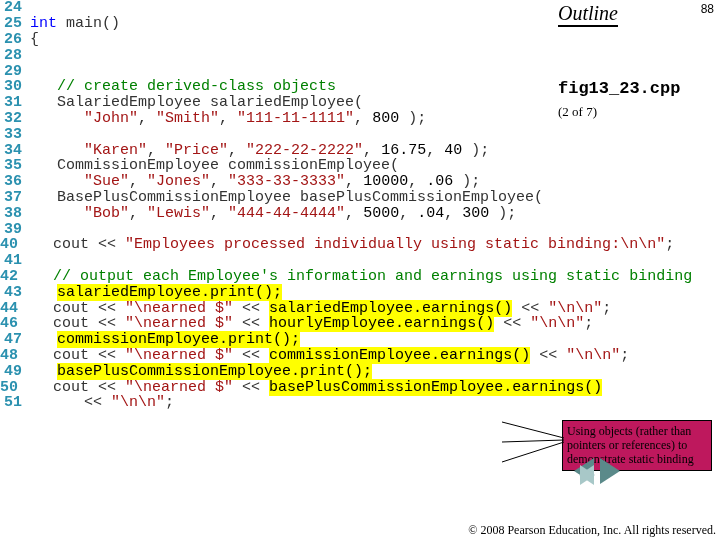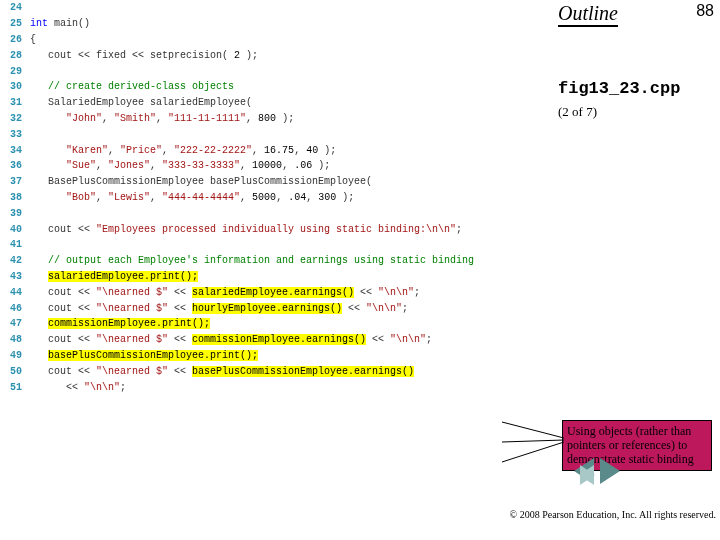--- a/index.html
+++ b/index.html
@@ -1,54 +1,55 @@
 <!DOCTYPE html>
 <html><head>
 <meta charset="utf-8">
 <style>
   * { margin: 0; padding: 0; box-sizing: border-box; }
   body { width: 720px; height: 540px; font-family: Arial, sans-serif; background: #fff; position: relative; overflow: hidden; }
   .code-area { position: absolute; left: 0; top: 0; width: 555px; background: #fff; }
-  .line { display: flex; align-items: center; height: 15.8px; font-family: 'Consolas','Courier New',monospace; font-size: 10px; white-space: pre; }
+  .line { display: flex; align-items: center; height: 15.8px; font-family: 'Consolas','Courier New',monospace; font-size: 15px; white-space: pre; }
   .ln { width: 30px; text-align: right; color: #2b91af; font-weight: bold; padding-right: 8px; }
   .kw { color: #0000ff; }
   .cm { color: #008000; }
   .nm { color: #333; }
   .num { color: #000; }
   .str { color: #a31515; }
   .hl { background: #ffff00; text-align: center; }
   .sidebar { position: absolute; left: 558px; top: 0; width: 160px; }
   .outline { font-family: 'Times New Roman',serif; font-size: 20px; border-bottom: 2px solid #000; display: inline-block; margin-top: 2px; margin-left: 0; font-style: italic; }
-  .pagenum { position: absolute; right: 4px; top: 2px; font-size: 16px; }
+  .pagenum { position: absolute; right: 4px; top: 2px; font-size: 12px; }
   .filename { font-family: 'Courier New',monospace; font-size: 17px; font-weight: bold; margin-top: 52px; }
   .part { font-family: 'Times New Roman',serif; font-size: 13px; margin-top: 6px; }
   .callout { position: absolute; left: 562px; top: 420px; width: 150px; border: 1px solid #000; background: #be185d; padding: 4px 4px; font-family: 'Times New Roman',serif; font-size: 12px; line-height: 1.15; }
   .arrows { position: absolute; left: 500px; top: 420px; width: 64px; height: 56px; }
   .nav { position: absolute; right: 100px; bottom: 32px; }
   .nav-btn { display: inline-block; width: 0; height: 0; }
   .nav-left { border-top: 13px solid transparent; border-bottom: 13px solid transparent; border-right: 20px solid #5b8a8a; margin-right: 2px; }
   .nav-right { border-top: 13px solid transparent; border-bottom: 13px solid transparent; border-left: 20px solid #5b8a8a; }
   .nav-left-inner { border-top: 10px solid transparent; border-bottom: 10px solid transparent; border-right: 15px solid #a8c8c8; position: relative; left: 5px; top: -23px; }
   .nav-right-inner { border-top: 10px solid transparent; border-bottom: 10px solid transparent; border-left: 15px solid #a8c8c8; position: relative; left: -20px; top: -23px; }
-  .copyright { position: absolute; right: 4px; bottom: 20px; font-family: 'Times New Roman',serif; font-size: 10px; text-align: right; line-height: 1.1; }
+  .copyright { position: absolute; right: 4px; bottom: 3px; font-family: 'Times New Roman',serif; font-size: 12px; text-align: right; line-height: 1.1; }
 </style>
 </head>
 <body>
 
 <div class="code-area" id="code-area">
     <div class="line"><span class="ln">24</span><span></span></div>
     <div class="line"><span class="ln">25</span><span><span class="kw">int</span><span class="nm"> main()</span></span></div>
     <div class="line"><span class="ln">26</span><span><span class="nm">{</span></span></div>
-    <div class="line"><span class="ln">28</span><span><span class="nm">   cout &lt;&lt; fixed &lt;&lt; setprecision( </span><span class="num">2</span><span class="nm"> );</span></span></div>
+    <div class="line"><span class="ln">28</span></div>
     <div class="line"><span class="ln">29</span><span></span></div>
     <div class="line"><span class="ln">30</span><span><span class="nm">   </span><span class="cm">// create derived-class objects</span></span></div>
     <div class="line"><span class="ln">31</span><span><span class="nm">   SalariedEmployee salariedEmployee(</span></span></div>
     <div class="line"><span class="ln">32</span><span><span class="nm">      </span><span class="str">"John"</span><span class="nm">, </span><span class="str">"Smith"</span><span class="nm">, </span><span class="str">"111-11-1111"</span><span class="nm">, </span><span class="num">800</span><span class="nm"> );</span></span></div>
     <div class="line"><span class="ln">33</span></div>
     <div class="line"><span class="ln">34</span><span><span class="nm">      </span><span class="str">"Karen"</span><span class="nm">, </span><span class="str">"Price"</span><span class="nm">, </span><span class="str">"222-22-2222"</span><span class="nm">, </span><span class="num">16.75</span><span class="nm">, </span><span class="num">40</span><span class="nm"> );</span></span></div>
+    <div class="line"><span class="ln">35</span><span><span class="nm">   CommissionEmployee commissionEmployee(</span></span></div>
     <div class="line"><span class="ln">36</span><span><span class="nm">      </span><span class="str">"Sue"</span><span class="nm">, </span><span class="str">"Jones"</span><span class="nm">, </span><span class="str">"333-33-3333"</span><span class="nm">, </span><span class="num">10000</span><span class="nm">, </span><span class="num">.06</span><span class="nm"> );</span></span></div>
     <div class="line"><span class="ln">37</span><span><span class="nm">   BasePlusCommissionEmployee basePlusCommissionEmployee(</span></span></div>
     <div class="line"><span class="ln">38</span><span><span class="nm">      </span><span class="str">"Bob"</span><span class="nm">, </span><span class="str">"Lewis"</span><span class="nm">, </span><span class="str">"444-44-4444"</span><span class="nm">, </span><span class="num">5000</span><span class="nm">, </span><span class="num">.04</span><span class="nm">, </span><span class="num">300</span><span class="nm"> );</span></span></div>
     <div class="line"><span class="ln">39</span><span></span></div>
     <div class="line"><span class="ln">40</span><span><span class="nm">   cout &lt;&lt; </span><span class="str">"Employees processed individually using static binding:\n\n"</span><span class="nm">;</span></span></div>
     <div class="line"><span class="ln">41</span><span></span></div>
     <div class="line"><span class="ln">42</span><span><span class="nm">   </span><span class="cm">// output each Employee's information and earnings using static binding</span></span></div>
     <div class="line"><span class="ln">43</span><span><span class="nm">   </span><span class="hl">salariedEmployee.print();</span></span></div>
     <div class="line"><span class="ln">44</span><span><span class="nm">   cout &lt;&lt; </span><span class="str">"\nearned $"</span><span class="nm"> &lt;&lt; </span><span class="hl">salariedEmployee.earnings()</span><span class="nm"> &lt;&lt; </span><span class="str">"\n\n"</span><span class="nm">;</span></span></div>
     <div class="line"><span class="ln">46</span><span><span class="nm">   cout &lt;&lt; </span><span class="str">"\nearned $"</span><span class="nm"> &lt;&lt; </span><span class="hl">hourlyEmployee.earnings()</span><span class="nm"> &lt;&lt; </span><span class="str">"\n\n"</span><span class="nm">;</span></span></div>

